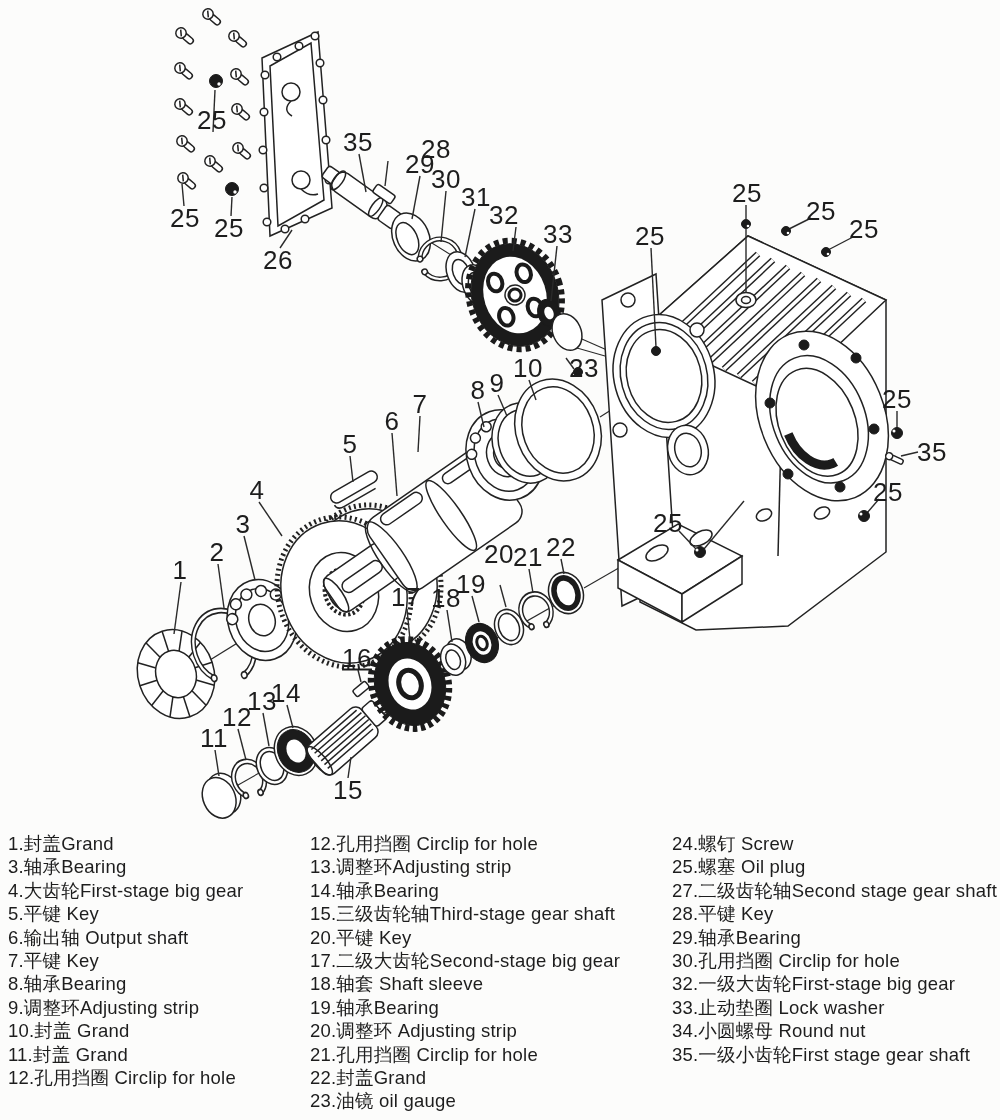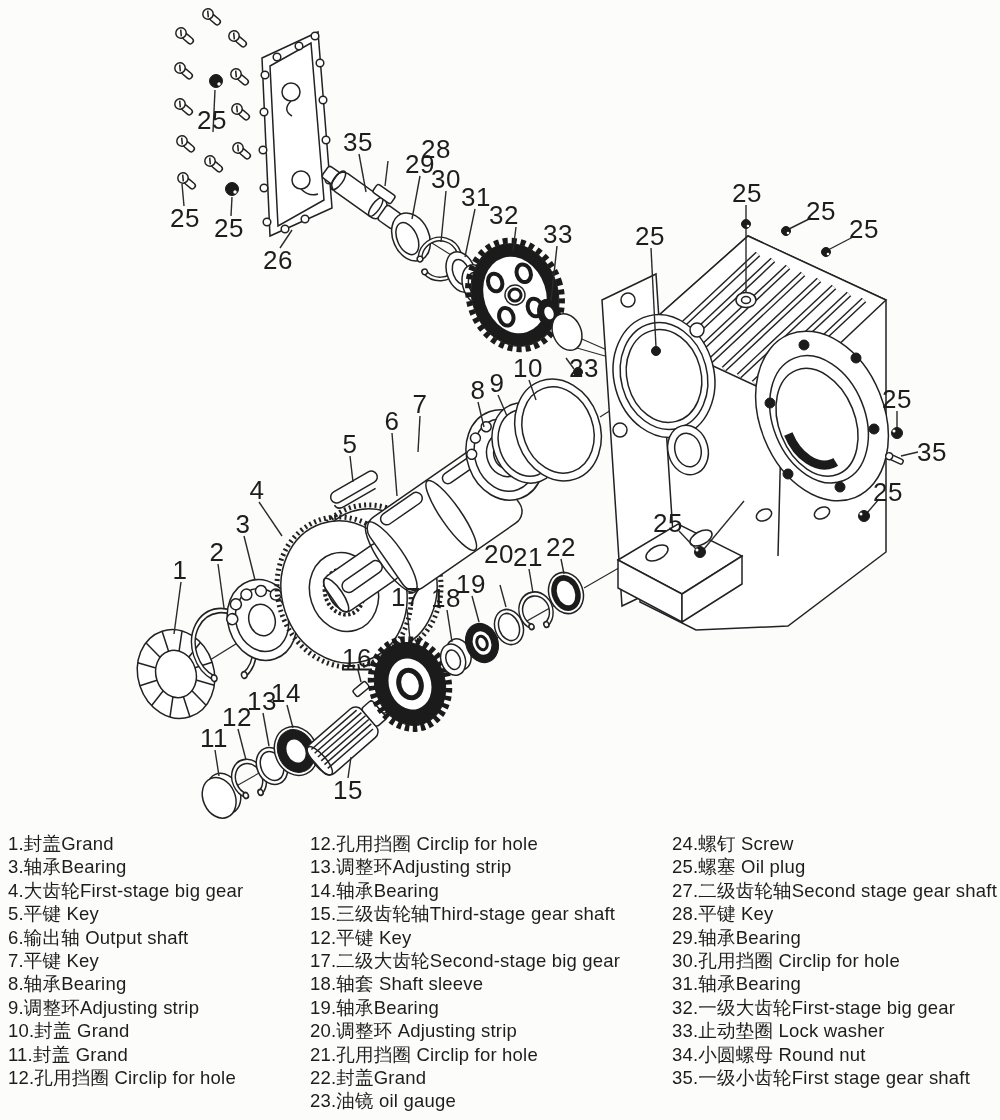--- a/index.html
+++ b/index.html
@@ -528,38 +528,37 @@
         <div class="pl-line">10.封盖 Grand</div>
         <div class="pl-line">11.封盖 Grand</div>
         <div class="pl-line">12.孔用挡圈 Circlip for hole</div>
       </div>
   <div class="pcol" style="left:310px">
 
   <div class="pl-line">12.孔用挡圈 Circlip for hole</div>
         <div class="pl-line">13.调整环Adjusting strip</div>
         <div class="pl-line">14.轴承Bearing</div>
         <div class="pl-line">15.三级齿轮轴Third-stage  gear shaft</div>
-        <div class="pl-line">12.平键 Key</div>
+        <div class="pl-line">20.平键 Key</div>
         <div class="pl-line">17.二级大齿轮Second-stage big gear</div>
         <div class="pl-line">18.轴套 Shaft sleeve</div>
         <div class="pl-line">19.轴承Bearing</div>
         <div class="pl-line">20.调整环 Adjusting strip</div>
         <div class="pl-line">21.孔用挡圈 Circlip for hole</div>
         <div class="pl-line">22.封盖Grand</div>
         <div class="pl-line">23.油镜 oil gauge</div>
       </div>
   <div class="pcol" style="left:672px">
 
   <div class="pl-line">24.螺钉 Screw</div>
         <div class="pl-line">25.螺塞 Oil plug</div>
         <div class="pl-line">27.二级齿轮轴Second stage  gear shaft</div>
         <div class="pl-line">28.平键 Key</div>
         <div class="pl-line">29.轴承Bearing</div>
         <div class="pl-line">30.孔用挡圈 Circlip for hole</div>
-        <div class="pl-line">31.轴承Bearing</div>
         <div class="pl-line">32.一级大齿轮First-stage big gear</div>
         <div class="pl-line">33.止动垫圈 Lock washer</div>
         <div class="pl-line">34.小圆螺母 Round nut</div>
         <div class="pl-line">35.一级小齿轮First stage gear shaft</div>
       </div>
 </div>
 
 </div>
 
 </body></html>

